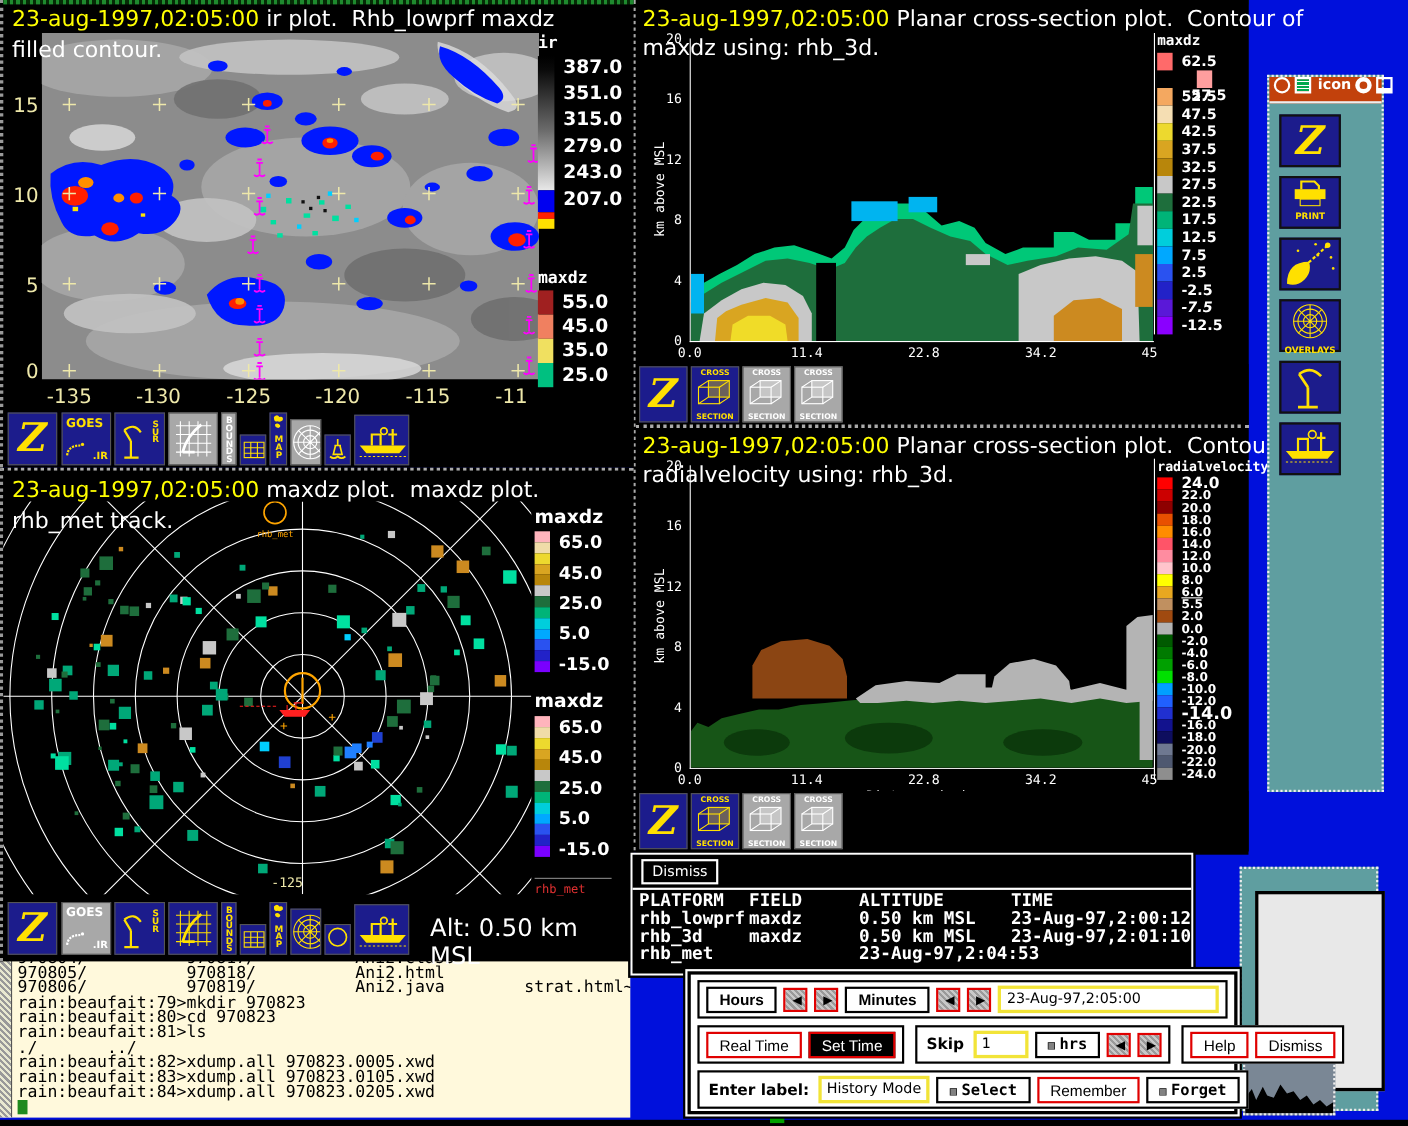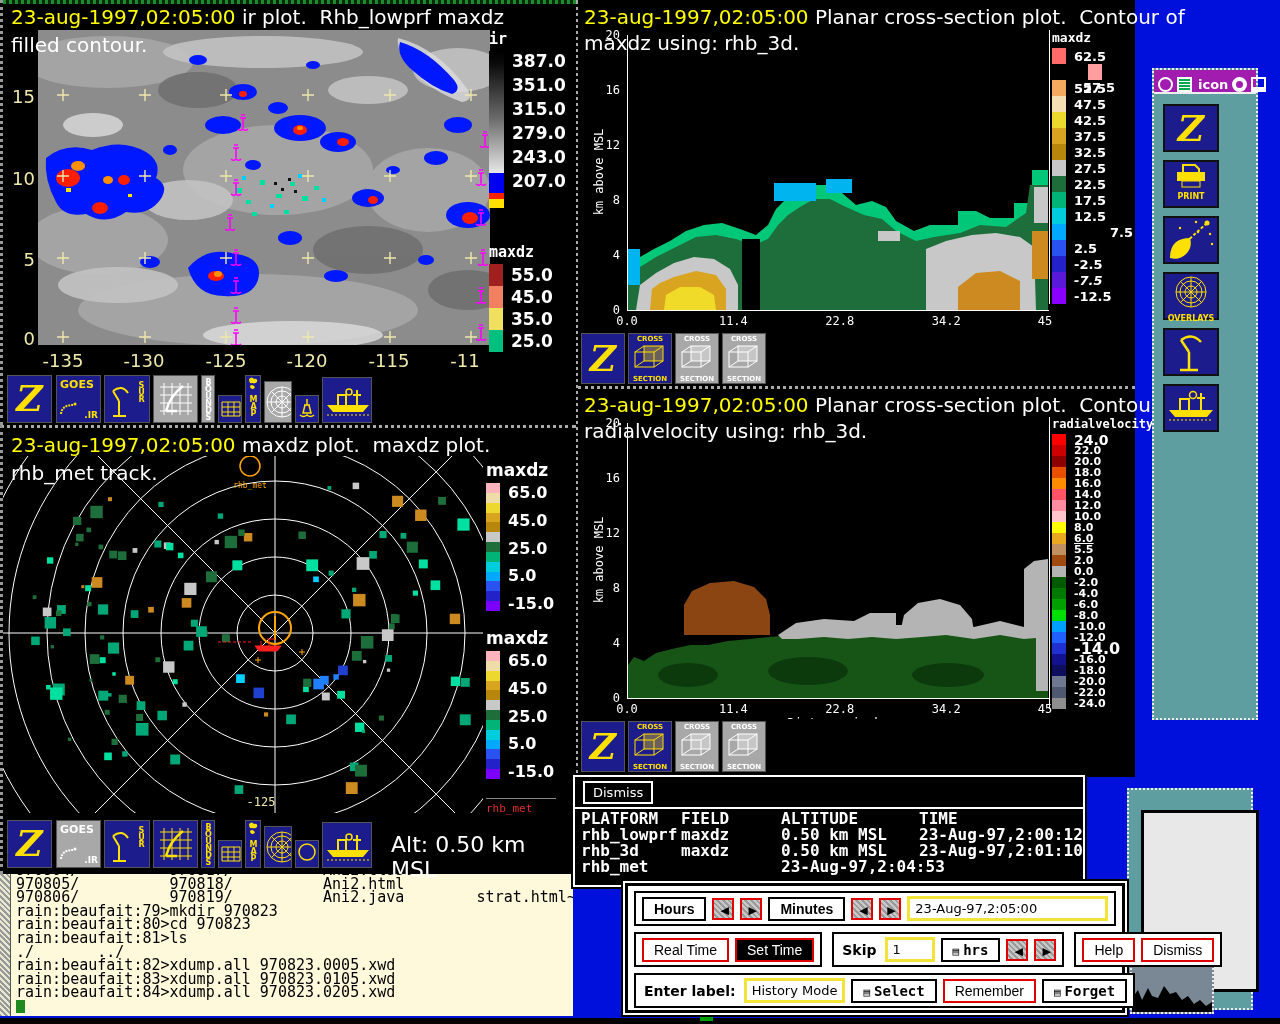--- a/index.html
+++ b/index.html
@@ -63,21 +63,21 @@
   .btn.red{border:2px solid #E00000;}
   .btn.inv{background:#000;color:#FFF;border:2px solid #E00000;}
   .arrowbtn{width:22px;height:22px;border:2px solid #E00000;background:
     repeating-linear-gradient(45deg,#C8C8C8 0 2px,#9A9A9A 2px 4px);
     font-size:11px;line-height:18px;text-align:center;color:#000;box-sizing:border-box;}
   .yfield{border:3px solid #F2E438;background:#FFF;font-size:13px;padding:2px 5px;white-space:nowrap;}
   .menu-glyph{display:inline-block;font-size:11px;margin-right:4px;}
   .mono-b{font-family:"DejaVu Sans Mono",monospace;font-weight:bold;font-size:14px;}
   
   #icon-panel{position:absolute;background:#5F9EA0;border:2px dotted #EEE;z-index:4;box-sizing:border-box;}
-  #icon-titlebar{height:22px;background:#a21caf;display:flex;align-items:flex-end;gap:4px;padding:0 4px;
+  #icon-titlebar{height:22px;background:#c2410c;display:flex;align-items:flex-start;gap:4px;padding:0 4px;
     border-bottom:2px solid #EEE;}
   .wmb{width:15px;height:15px;border:2px solid #FFF;box-sizing:border-box;flex:none;}
   .wmb.round{border-radius:50%;}
   #icon-title{color:#FFF;font-weight:bold;font-size:13px;flex:1 1 auto;padding-left:2px;}
   .palbtn{position:absolute;left:9px;width:56px;height:48px;background:#1C1C8C;color:#FFE000;
     border:2px solid #111;box-sizing:border-box;text-align:center;}
   .palbtn .plbl{font-size:8px;font-weight:bold;letter-spacing:0;}
   
   #br-window{position:absolute;background:#5F9EA0;border:2px dotted #EEE;z-index:2;box-sizing:border-box;}
   #br-inner{position:absolute;left:12px;top:20px;width:112px;height:176px;background:#E8E8E8;border:3px solid #000;}
@@ -724,21 +724,21 @@
               <div class="cl" style="font-size: 13px;">22.5</div>
             </div>
             <div class="cbar-row" style="height: 16px;">
               <div class="swatch" style="background: rgb(0, 180, 120);"></div>
               <div class="cl" style="font-size: 13px;">17.5</div>
             </div>
             <div class="cbar-row" style="height: 16px;">
               <div class="swatch" style="background: rgb(0, 206, 220);"></div>
               <div class="cl" style="font-size: 13px;">12.5</div>
             </div>
-            <div class="cbar-row" style="height: 16px; gap: 36px;">
+            <div class="cbar-row" style="height: 16px;">
               <div class="swatch" style="background: rgb(0, 168, 255);"></div>
               <div class="cl" style="font-size: 13px;">7.5</div>
             </div>
             <div class="cbar-row" style="height: 16px;">
               <div class="swatch" style="background: rgb(42, 82, 240);"></div>
               <div class="cl" style="font-size: 13px;">2.5</div>
             </div>
             <div class="cbar-row" style="height: 16px;">
               <div class="swatch" style="background: rgb(34, 34, 200);"></div>
               <div class="cl" style="font-size: 13px;">-2.5</div>

